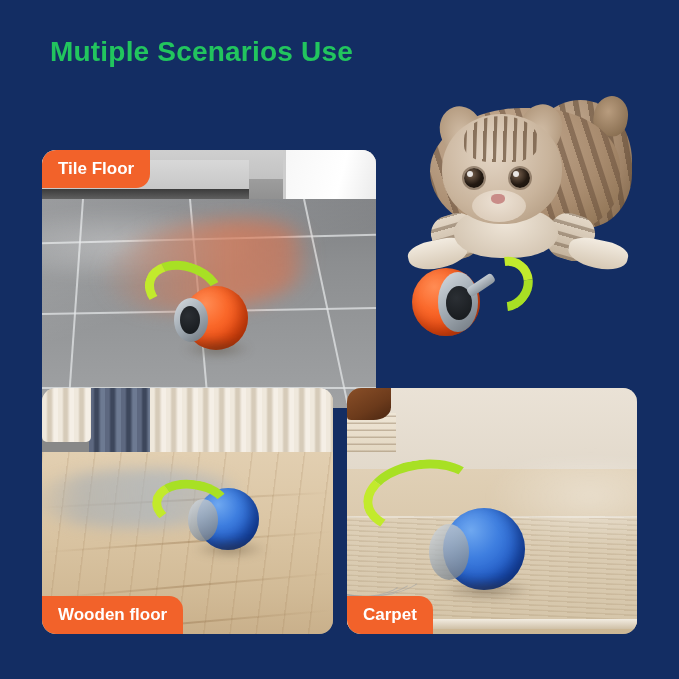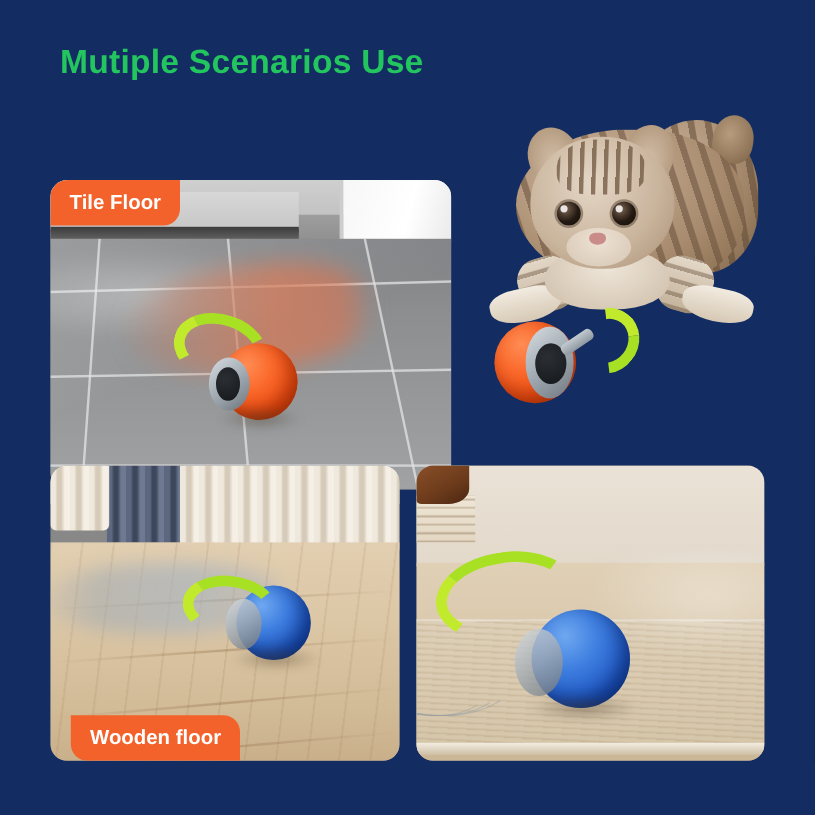--- a/index.html
+++ b/index.html
@@ -53,21 +53,20 @@
     white-space: nowrap;
     z-index: 40;
   }
   .badge-tl {
     left: 0; top: 0;
     border-radius: 14px 0 14px 0;
   }
   .badge-bl {
     left: 0; bottom: 0;
     border-radius: 0 14px 0 14px;
-    margin-left: 17px;
   }
 
   
   .tile-wall {
     position: absolute; left: 0; top: 0; width: 100%; height: 20%;
     background: linear-gradient(#cfcfcf, #c3c3c3 55%, #9d9d9d 56%, #8f8f8f);
   }
   .tile-cabinet {
     position: absolute; left: 0; top: 4%; width: 62%; height: 12%;
     background: linear-gradient(#d8d8d8, #c6c6c6);
@@ -417,20 +416,21 @@
       <div class="carpet-swirl" style="left:-12%;top:62%;width:36%;height:22%;"></div>
       <div class="carpet-swirl" style="left:-10%;top:66%;width:30%;height:18%;"></div>
 
       <div class="toy" style="left:96px;top:120px;width:82px;height:82px;">
         <div class="toy-ball ball-blue"></div>
         <div class="toy-collar" style="left:-14px;top:16px;width:40px;height:56px;opacity:.8;"></div>
       </div>
       <div class="toy-tail" style="left:16px;top:72px;width:100px;height:56px;transform:rotate(-8deg);"></div>
       <div class="shadow-blob" style="left:92px;top:192px;width:94px;height:20px;"></div>
     </div>
+    <div class="badge badge-bl">Carpet</div>
   </div>
 
   <div id="cat-group">
     <div class="cat-part cat-haunch"></div>
     <div class="cat-part cat-tailtip"></div>
     <div class="cat-part cat-body"></div>
     <div class="cat-part cat-leg cat-leg-l"></div>
     <div class="cat-part cat-leg cat-leg-r"></div>
     <div class="cat-part cat-paw cat-paw-l"></div>
     <div class="cat-part cat-paw cat-paw-r"></div>

